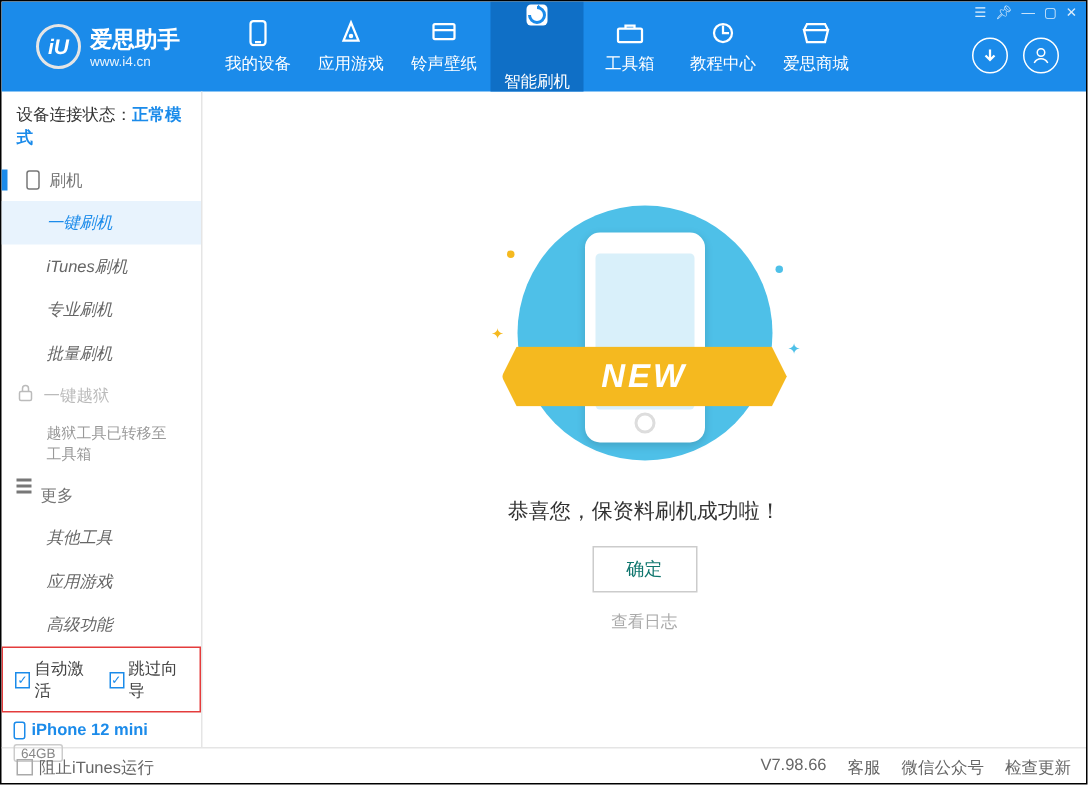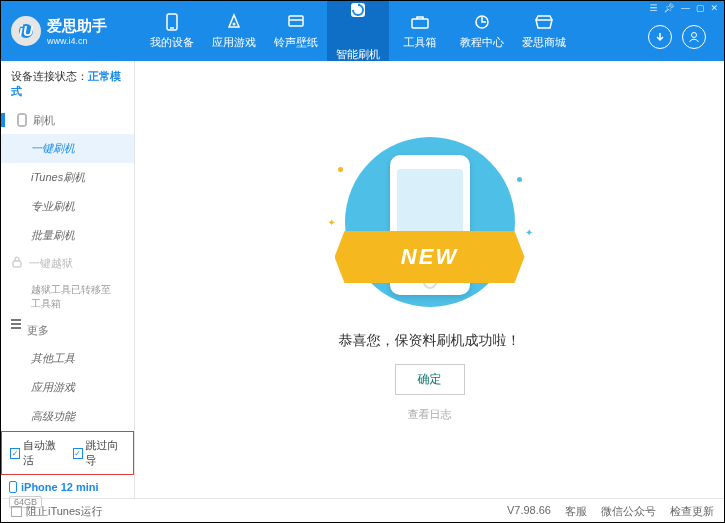--- a/index.html
+++ b/index.html
@@ -1,19 +1,19 @@
 <!DOCTYPE html>
 <html><head>
 <meta charset="utf-8">
 <style>
 * { margin: 0; padding: 0; box-sizing: border-box; font-family: "Microsoft YaHei", Arial, sans-serif; }
 body { width: 725px; height: 523px; background: #fff; border: 1px solid #000; position: relative; }
 .header { background: #1b8bea; color: #fff; height: 60px; display: flex; align-items: center; padding: 0 10px; }
 .logo-box { display: flex; align-items: center; width: 130px; }
-.logo-circle { width: 30px; height: 30px; border: 8px solid #e5e5e5; border-radius: 50%; display: flex; align-items: center; justify-content: center; font-weight: bold; font-style: italic; font-size: 14px; margin-right: 6px; }
+.logo-circle { width: 30px; height: 30px; border: 2px solid #e5e5e5; border-radius: 50%; display: flex; align-items: center; justify-content: center; font-weight: bold; font-style: italic; font-size: 14px; margin-right: 6px; margin-left: 13px; }
 .logo-text b { font-size: 15px; font-weight: bold; }
 .logo-text small { display: block; font-size: 9px; opacity: .9; }
 .nav { display: flex; height: 100%; }
 .nav-item { width: 62px; display: flex; flex-direction: column; align-items: center; justify-content: center; font-size: 11px; cursor: pointer; }
 .nav-item.active { background: #0f6fc6; gap: 24px; }
 .nav-icon { width: 20px; height: 18px; margin-bottom: 4px; display: flex; align-items: center; justify-content: center; }
 .nav-icon svg { stroke: #fff; fill: none; stroke-width: 1.5; }
 .sys-buttons { position: absolute; top: 2px; right: 6px; display: flex; gap: 6px; font-size: 9px; color: #fff; }
 .sys-btn { cursor: pointer; opacity: .85; }
 .header-right { margin-left: auto; display: flex; gap: 10px; margin-right: 8px; margin-top: 12px; }
@@ -39,21 +39,21 @@
 .device-name { color: #1b8bea; font-weight: bold; display: flex; align-items: center; gap: 4px; }
 .phone-icon { width: 8px; height: 12px; border: 1.5px solid #1b8bea; border-radius: 2px; display: inline-block; }
 .storage { display: inline-block; border: 1px solid #ccc; border-radius: 2px; padding: 0 4px; font-size: 9px; color: #888; margin-top: 3px; }
 .down-line { font-size: 10px; color: #888; margin-top: 14px; }
 .main { flex: 1; display: flex; flex-direction: column; align-items: center; justify-content: center; position: relative; }
 .illus { width: 220px; height: 180px; position: relative; }
 .circle-bg { width: 170px; height: 170px; background: #4ec0e8; border-radius: 50%; position: absolute; left: 50%; top: 0; transform: translateX(-50%); }
 .phone-img { width: 80px; height: 140px; background: #fff; border-radius: 10px; position: absolute; left: 50%; top: 18px; transform: translateX(-50%); box-shadow: 0 2px 6px rgba(0,0,0,.15); }
 .phone-screen { width: 66px; height: 104px; background: #d9f0fa; position: absolute; left: 7px; top: 14px; border-radius: 3px; }
 .phone-btn { width: 14px; height: 14px; border: 2px solid #ddd; border-radius: 50%; position: absolute; left: 50%; bottom: 6px; transform: translateX(-50%); }
-.ribbon { position: absolute; left: 50%; bottom: 34px; transform: translateX(-50%); width: 190px; height: 52px; background: #f5b91f; display: flex; align-items: center; justify-content: center; font-style: italic; font-weight: 900; font-size: 22px; color: #fff; letter-spacing: 2px; clip-path: polygon(10px 0, calc(100% - 10px) 0, 100% 50%, calc(100% - 10px) 100%, 10px 100%, 0 50%); }
+.ribbon { position: absolute; left: 50%; bottom: 46px; transform: translateX(-50%); width: 190px; height: 40px; background: #f5b91f; display: flex; align-items: center; justify-content: center; font-style: italic; font-weight: 900; font-size: 22px; color: #fff; letter-spacing: 2px; clip-path: polygon(10px 0, calc(100% - 10px) 0, 100% 50%, calc(100% - 10px) 100%, 10px 100%, 0 50%); }
 .star { position: absolute; color: #f5b91f; font-size: 10px; }
 .dot { position: absolute; width: 5px; height: 5px; background: #f5b91f; border-radius: 50%; }
 .msg { margin-top: 15px; font-size: 14px; color: #333; }
 .ok-btn { margin-top: 14px; border: 1px solid #ccc; background: #fff; padding: 6px 22px; font-size: 12px; color: #0f766e; cursor: pointer; }
 .log-link { margin-top: 12px; font-size: 11px; color: #aaa; cursor: pointer; }
 .footer { height: 25px; border-top: 1px solid #e5e5e5; display: flex; align-items: center; font-size: 11px; color: #666; padding: 0 10px; }
 .footer .left { display: flex; align-items: center; gap: 4px; cursor: pointer; }
 .footer .chk2 { width: 11px; height: 11px; border: 1px solid #aaa; }
 .footer .right { margin-left: auto; display: flex; gap: 14px; }
 .footer .right span { cursor: pointer; }

